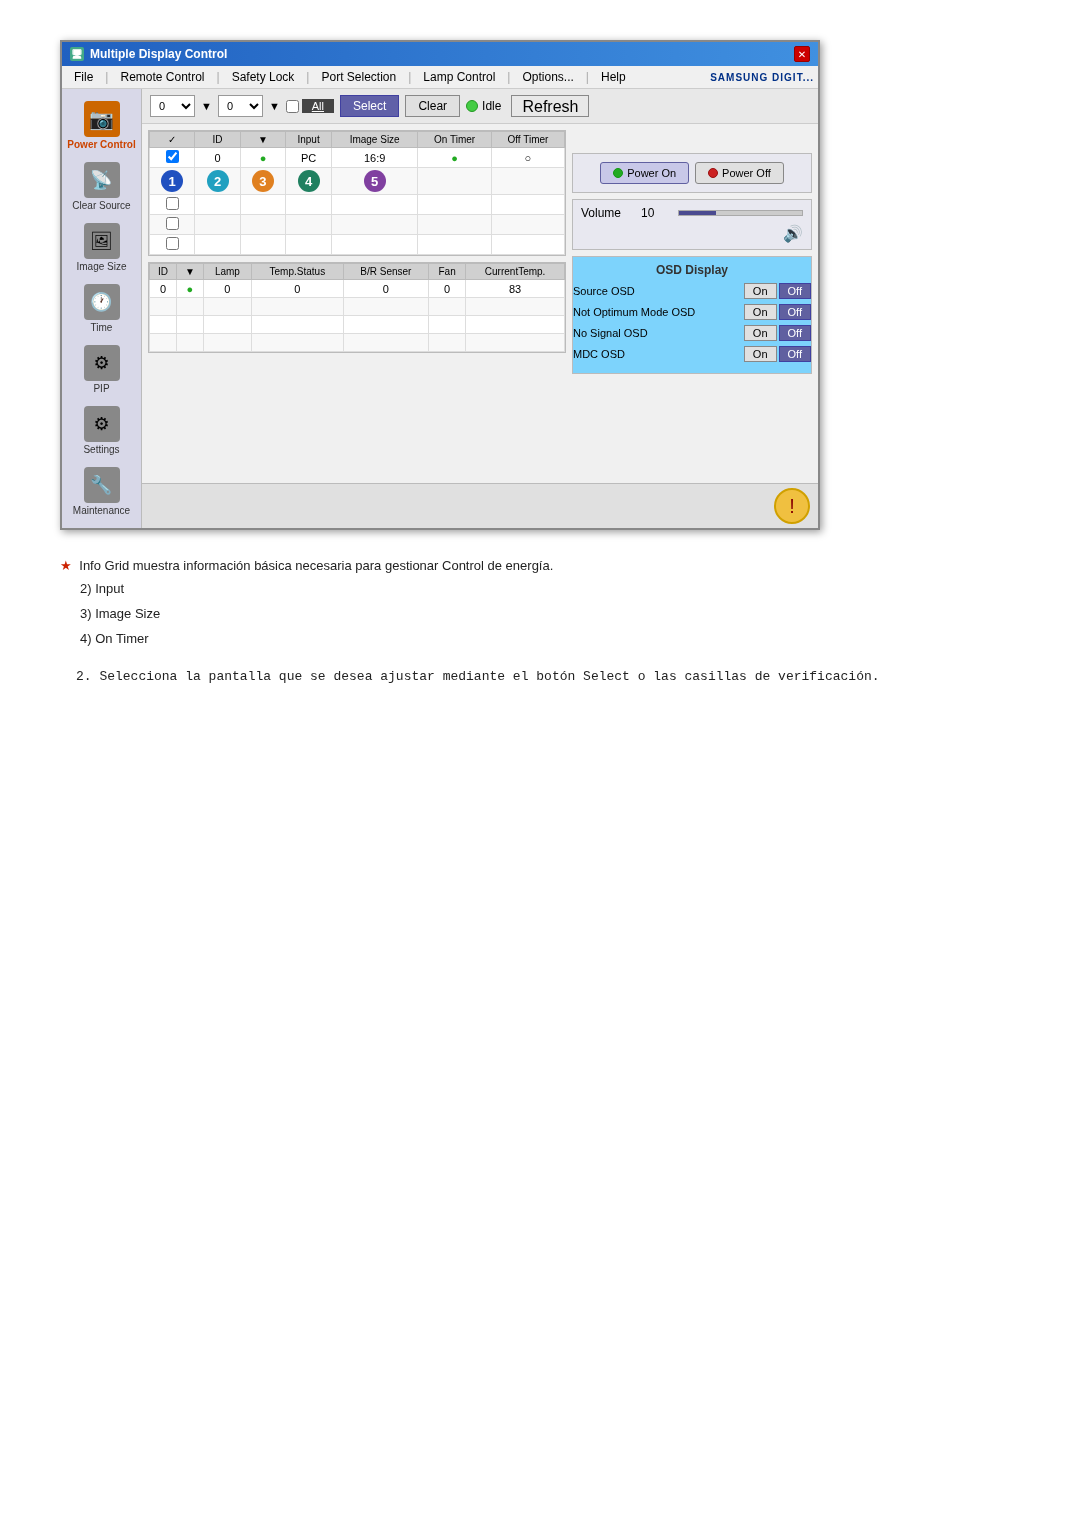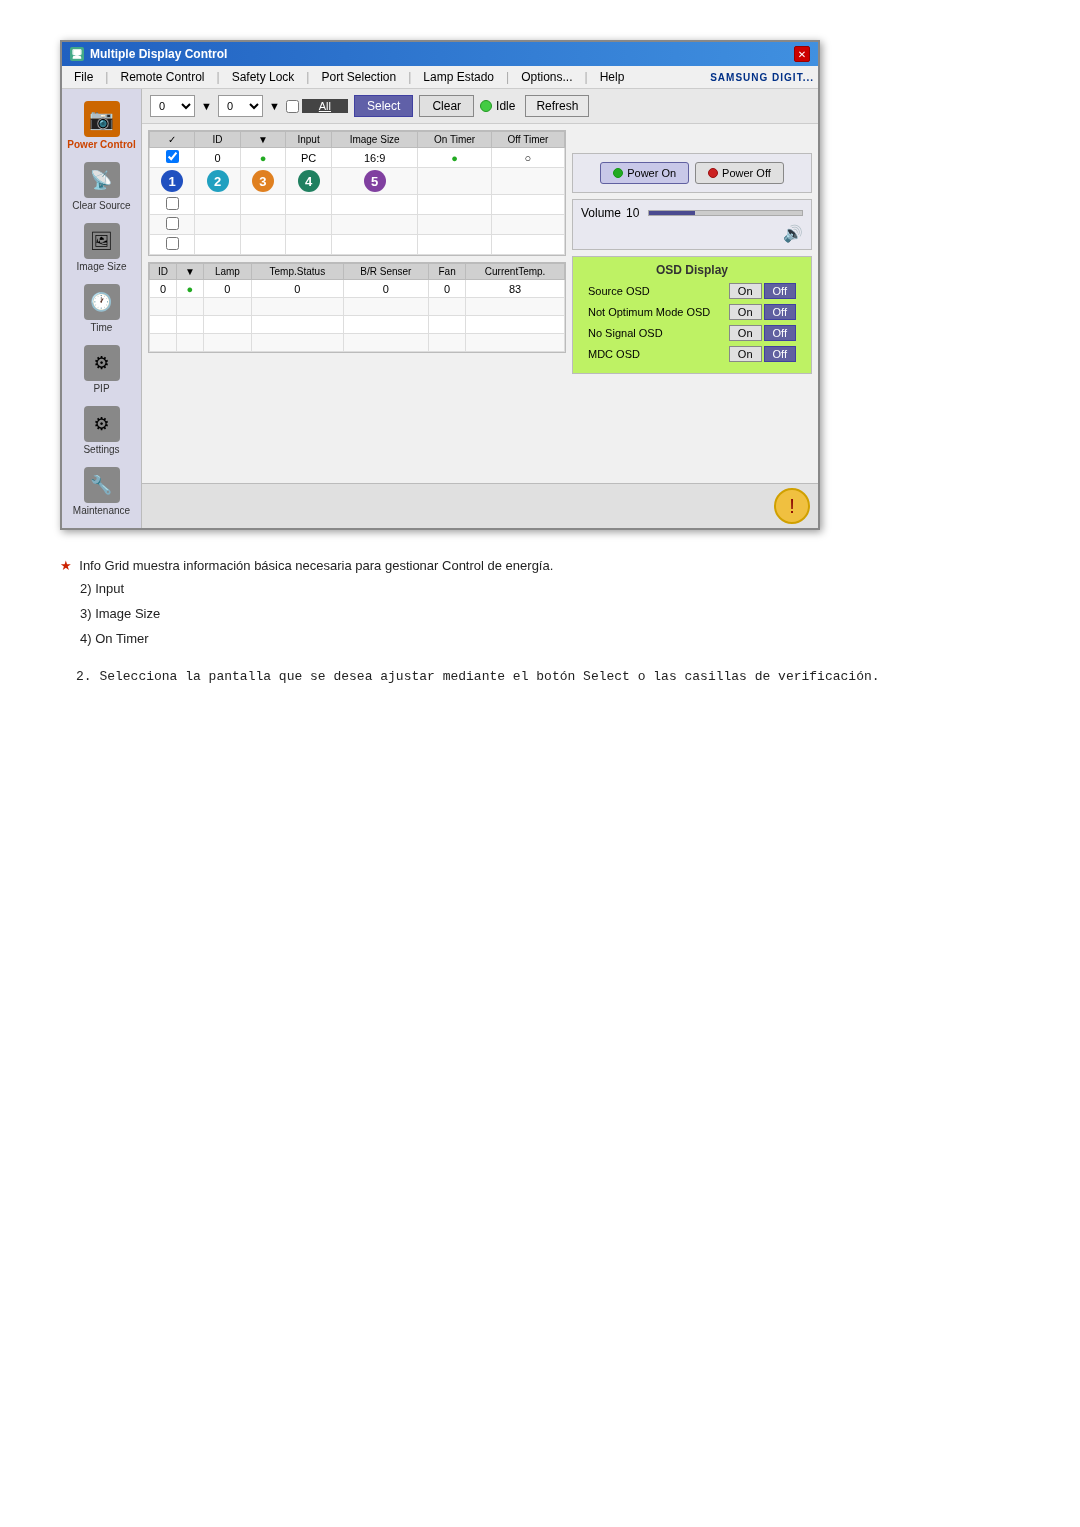--- a/index.html
+++ b/index.html
@@ -181,21 +181,21 @@
       width: 12px; height: 12px;
       background: #44cc44;
       border-radius: 50%;
       border: 1px solid #229922;
     }
     .refresh-btn {
       padding: 2px 10px;
       background: #e8e8e8;
       border: 1px solid #888;
       cursor: pointer;
-      font-size: 12px;
+      font-size: 16px;
       height: 22px;
       margin-left: 4px;
     }
 
     
     .panels-row {
       display: flex;
       flex: 1;
       padding: 6px;
       gap: 6px;
@@ -299,21 +299,21 @@
     }
 
     .volume-section {
       background: #e8e8f0;
       border: 1px solid #bbb;
       padding: 6px 8px;
     }
     .volume-row {
       display: flex;
       align-items: center;
-      gap: 5px;
+      gap: 20px;
       font-size: 12px;
     }
     .volume-slider {
       flex: 1;
       height: 6px;
       background: #ccc;
       position: relative;
       border: 1px solid #aaa;
     }
     .volume-fill {
@@ -324,23 +324,23 @@
     .volume-icon {
       text-align: right;
       margin-top: 4px;
     }
     .speaker-icon {
       font-size: 16px;
       color: #4a4a90;
     }
 
     .osd-section {
-      background: #bef264;
+      background: #7dd3fc;
       border: 1px solid #bbb;
-      padding: 6px 15px;
+      padding: 6px 0;
     }
     .osd-title {
       text-align: center;
       font-weight: bold;
       font-size: 12px;
       margin-bottom: 6px;
       color: #333;
     }
     .osd-row {
       display: flex;
@@ -436,21 +436,21 @@
 
     <div class="menu-bar">
       <span class="menu-item">File</span>
       <span class="menu-separator">|</span>
       <span class="menu-item">Remote Control</span>
       <span class="menu-separator">|</span>
       <span class="menu-item">Safety Lock</span>
       <span class="menu-separator">|</span>
       <span class="menu-item">Port Selection</span>
       <span class="menu-separator">|</span>
-      <span class="menu-item">Lamp Estado</span>
+      <span class="menu-item">Lamp Control</span>
       <span class="menu-separator">|</span>
       <span class="menu-item">Options...</span>
       <span class="menu-separator">|</span>
       <span class="menu-item">Help</span>
       <span class="samsung-logo">SAMSUNG DIGIT...</span>
     </div>
 
     <div class="main-content">
 
       <div class="sidebar">
@@ -490,21 +490,21 @@
           <select>
             <option>0</option><option>1</option><option>2</option>
           </select>
           <span style="font-size:11px;">▼</span>
           <select>
             <option>0</option><option>1</option><option>2</option>
           </select>
           <span style="font-size:11px;">▼</span>
           <div class="checkbox-all">
             <input type="checkbox" style="margin: 0px;">
-            <span style="font-size:11px; background:#444; color:white; padding:1px 17px;text-decoration:underline;">All</span>
+            <span style="font-size:11px; background:#444; color:white; padding:1px 10px;text-decoration:underline;">All</span>
           </div>
           <button class="tb-btn select-btn">Select</button>
           <button class="tb-btn">Clear</button>
           <div class="idle-status">
             <div class="idle-dot"></div>
             <span>Idle</span>
           </div>
           <button class="refresh-btn">Refresh</button>
         </div>
 

